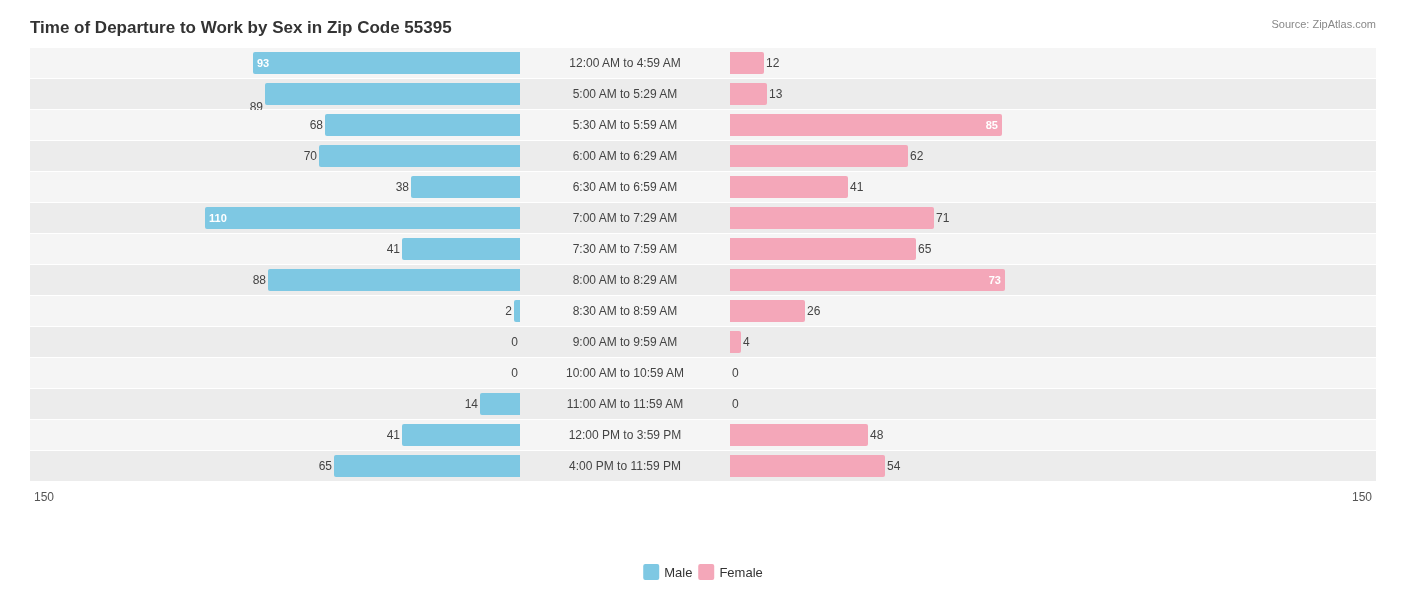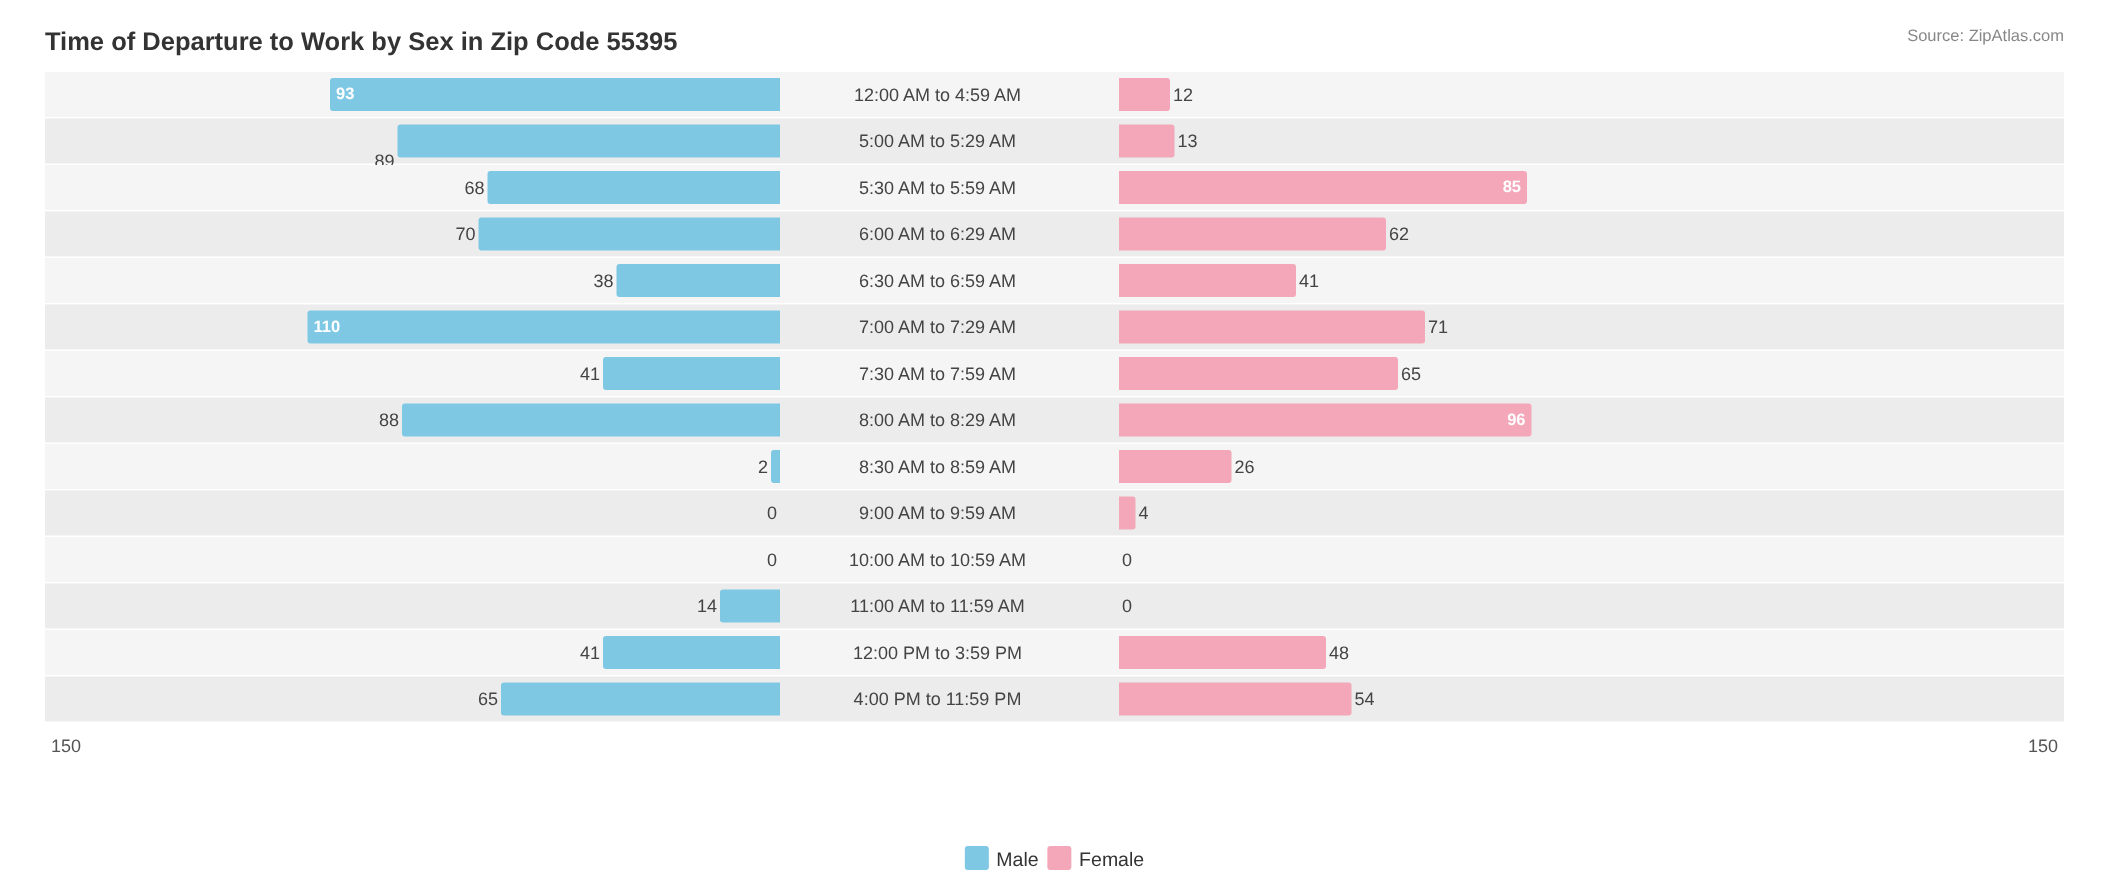--- a/index.html
+++ b/index.html
@@ -104,21 +104,20 @@
       flex-shrink: 0;
       z-index: 1;
       padding: 0 6px;
     }
     .right-section {
       width: 490px;
       display: flex;
       align-items: center;
       justify-content: flex-start;
       height: 100%;
-      margin-left: 16px;
     }
     .female-bar-container {
       display: flex;
       align-items: center;
       justify-content: flex-start;
       width: 460px;
       height: 22px;
       position: relative;
     }
     .female-bar {
@@ -188,21 +187,21 @@
 <div class="chart-container">
   <div class="chart-title">Time of Departure to Work by Sex in Zip Code 55395</div>
   <div class="source-label">Source: ZipAtlas.com</div>
 
   <div class="chart-area" id="chart-area">
 
   <div class="bar-row">
     <div class="row-inner">
       <div class="left-section">
         <div class="male-bar-container">
-          <div class="male-bar" style="width:300px;">
+          <div class="male-bar" style="width:267px;">
             <span class="male-bar-label-inside">93</span>
           </div>
         </div>
       </div>
       <div class="center-label">12:00 AM to 4:59 AM</div>
       <div class="right-section">
         <div class="female-bar-container">
           <div class="female-bar" style="width:34px;">
             <span class="female-bar-label">12</span>
           </div>
@@ -330,21 +329,21 @@
         <div class="male-bar-container">
           <div class="male-bar" style="width:252px;">
             <span class="male-bar-label" style="left:-32px; width:30px;">88</span>
           </div>
         </div>
       </div>
       <div class="center-label">8:00 AM to 8:29 AM</div>
       <div class="right-section">
         <div class="female-bar-container">
           <div class="female-bar" style="width:275px;">
-            <span class="female-bar-label-inside">96</span>
+            <span class="female-bar-label-inside">73</span>
           </div>
         </div>
       </div>
     </div>
   </div>
       <div class="bar-row">
     <div class="row-inner">
       <div class="left-section">
         <div class="male-bar-container">
           <div class="male-bar" style="width:6px;">

